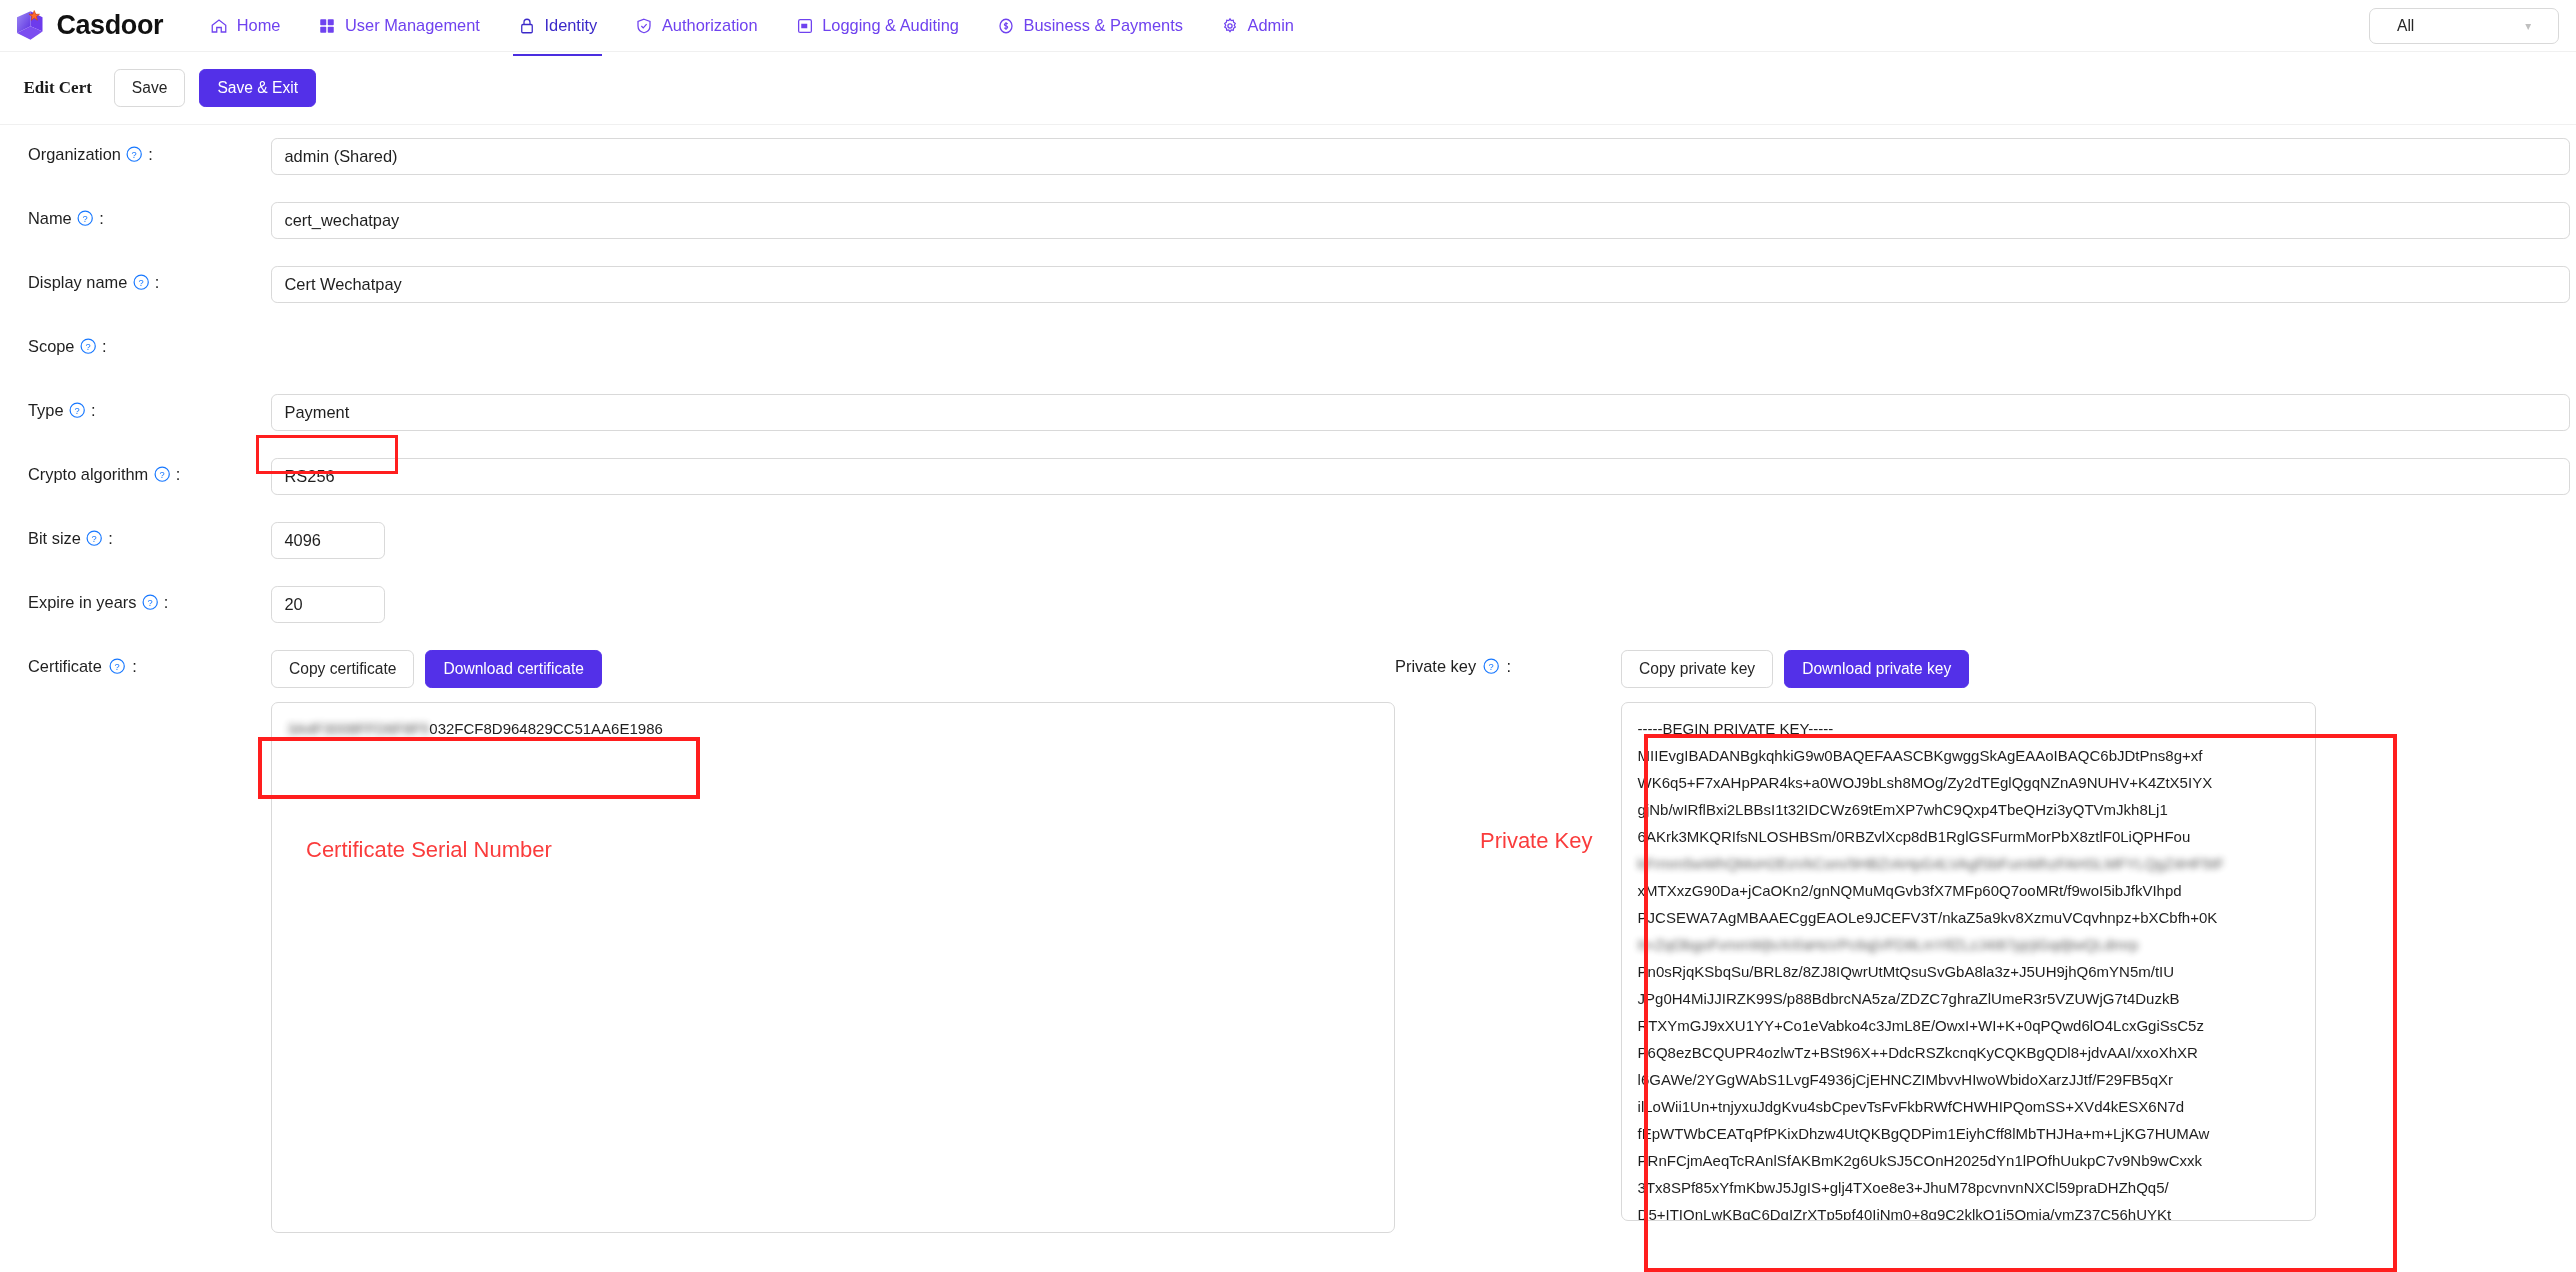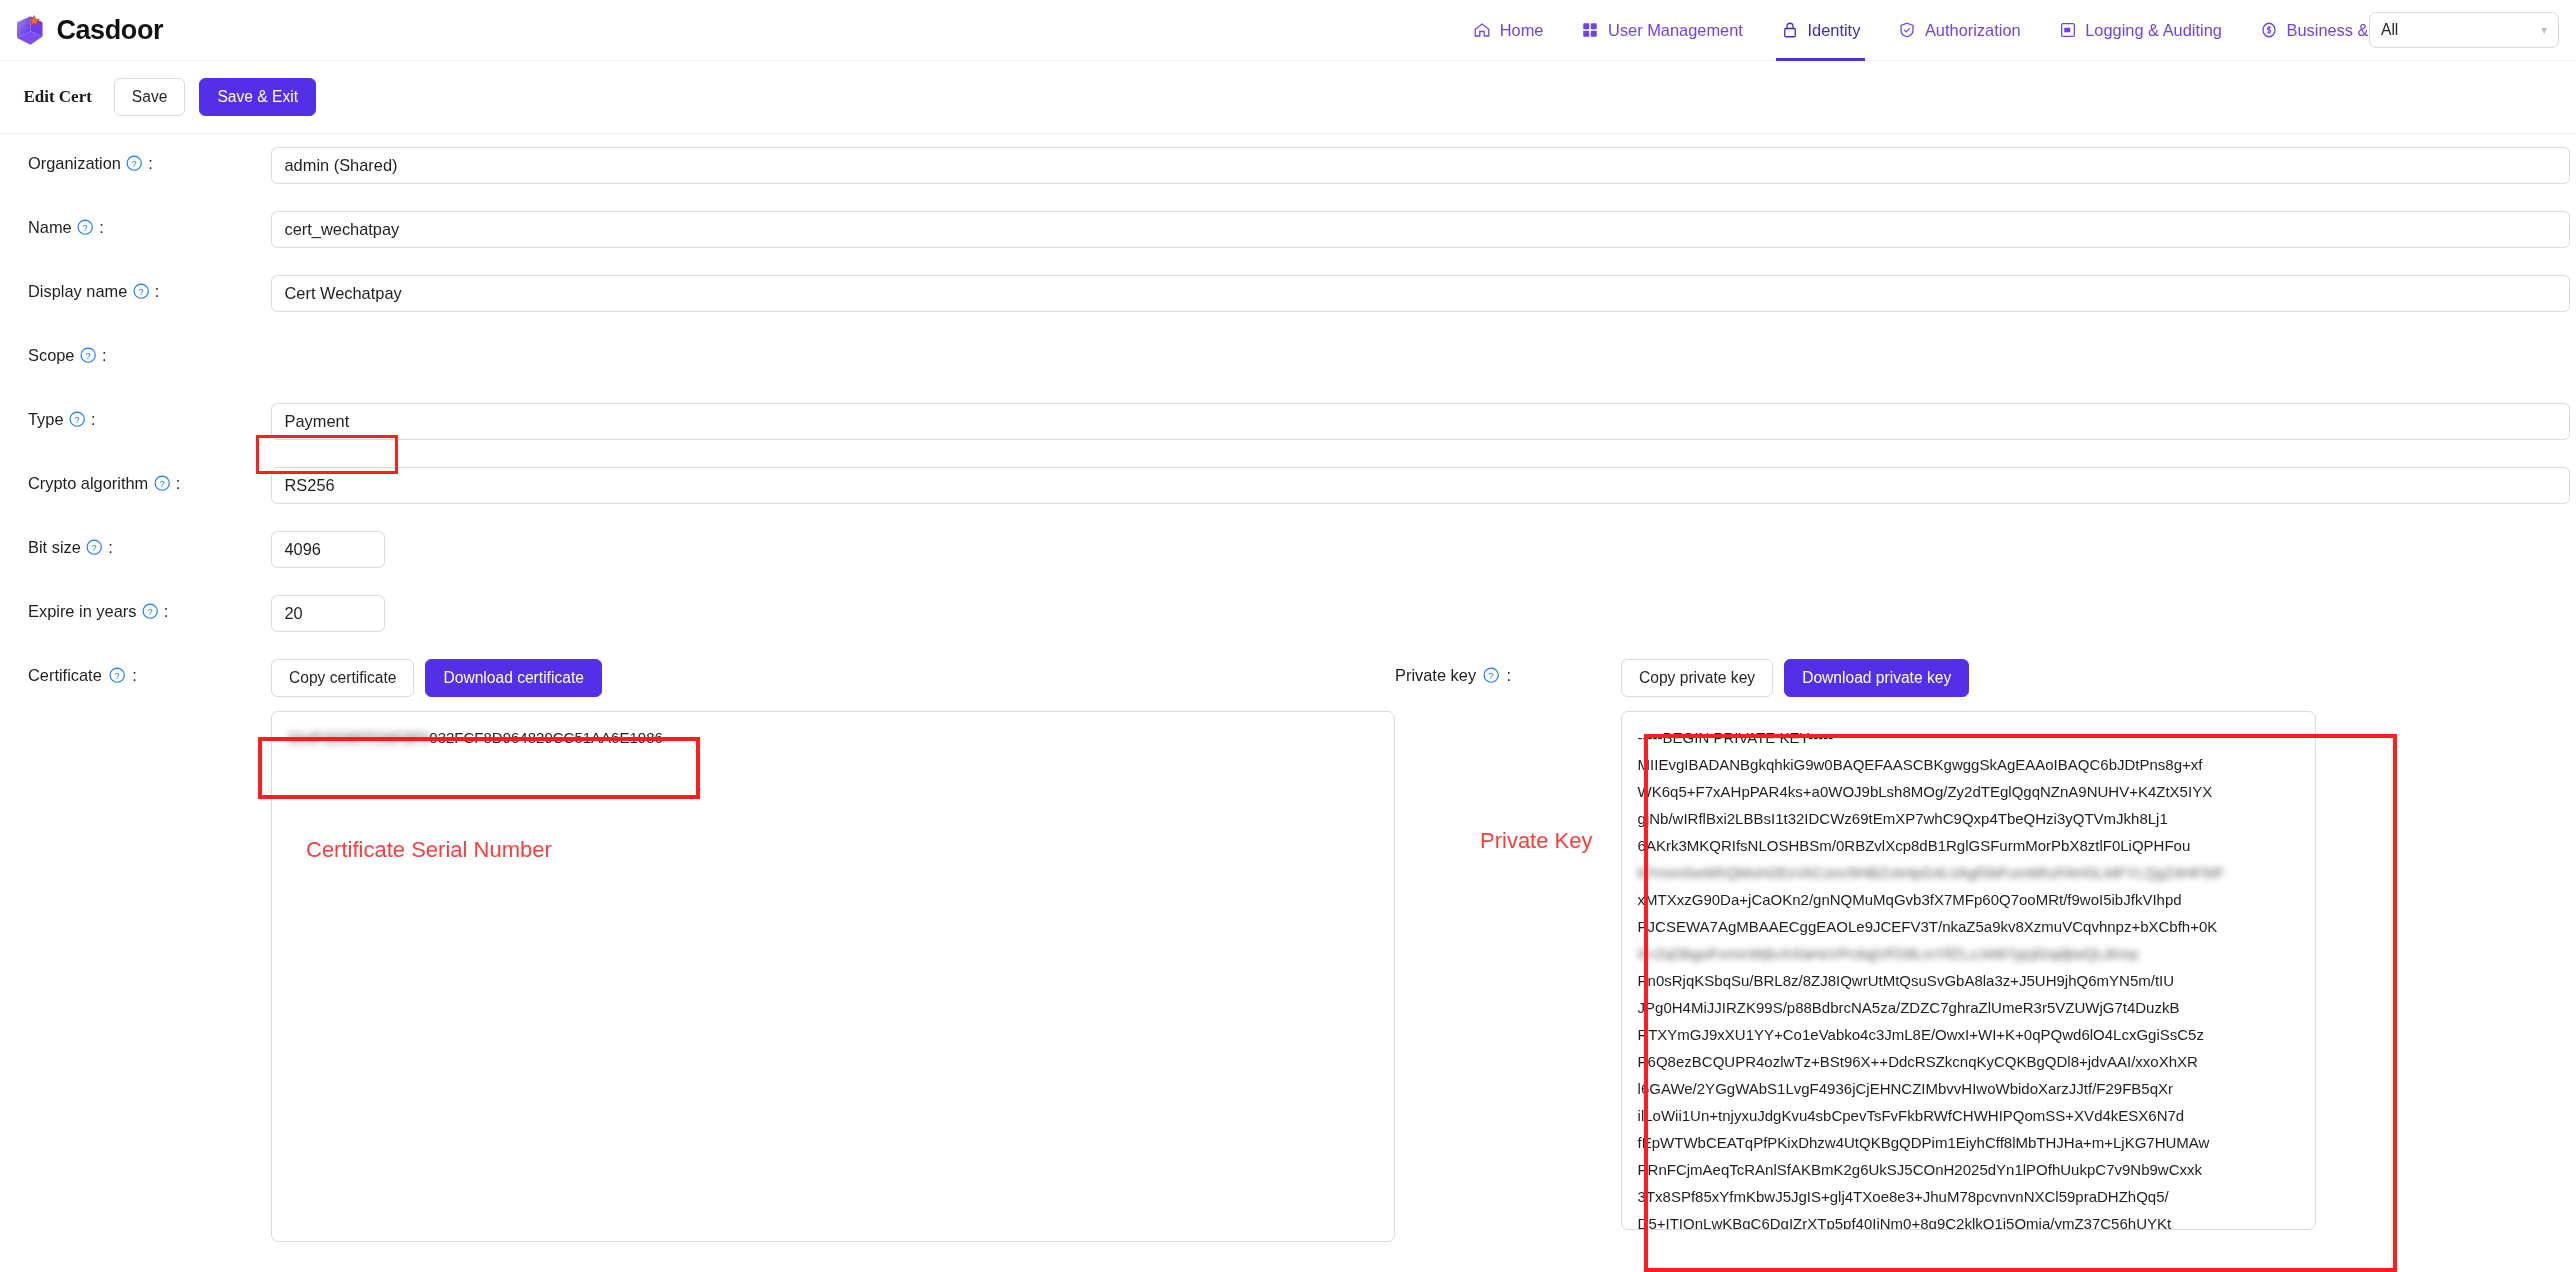--- a/index.html
+++ b/index.html
@@ -7,27 +7,26 @@
     margin: 0; padding: 0;
     width: 2576px; height: 1273px;
     background: #ffffff;
     font-family: "Liberation Sans", sans-serif;
     overflow: hidden;
   }
 
   
   .topnav {
     position: relative;
-    height: 61px;
+    height: 52px;
     background: #ffffff;
     border-bottom: 0.8px solid #f0f0f0;
     display: flex;
     align-items: center;
     padding: 0 0 0 14px;
-    justify-content: space-between;
   }
   .brand {
     display: flex;
     align-items: center;
     gap: 9.4px;
     margin-right: 28px;
   }
   .brand-logo { width: 33px; height: 33px; display: block; }
   .brand-name {
     font-size: 27px;
@@ -67,21 +66,21 @@
     transform: translateY(-50%);
   }
   .org-select {
     width: 190px;
     height: 36px;
     border: 0.8px solid #d9d9d9;
     border-radius: 7px;
     background: #ffffff;
     display: flex;
     align-items: center;
-    padding: 0 11px;
+    padding: 0 27px;
     font-size: 15.6px;
     color: #262626;
     justify-content: space-between;
     cursor: pointer;
   }
   .caret { color: #bfbfbf; font-size: 11.7px; }
 
   
   .sheet {
     margin: 0;

